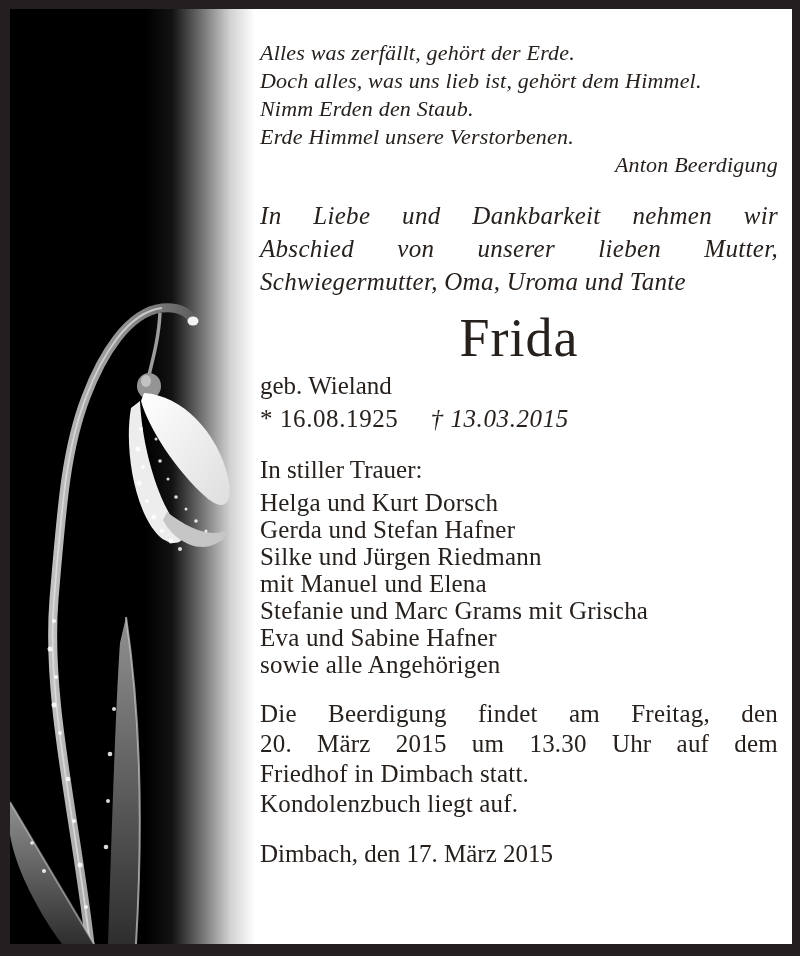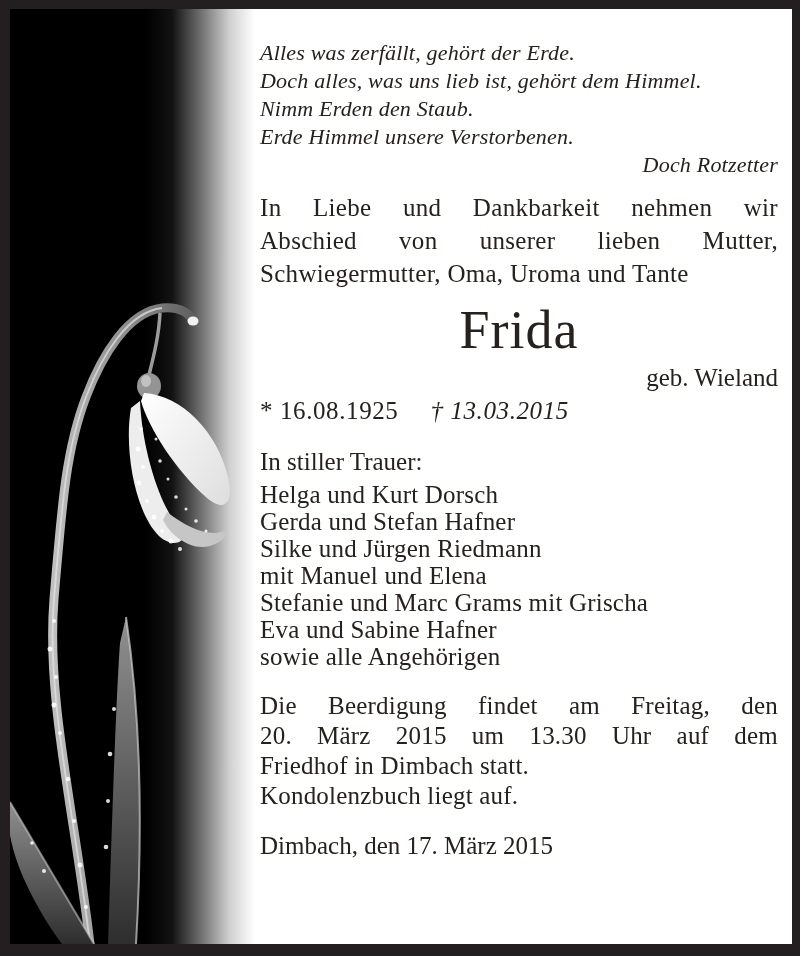--- a/index.html
+++ b/index.html
@@ -38,28 +38,28 @@
     position: absolute; top: 0; left: 250px; width: 518px;
     color: #27211e;
   }
   .poem {
     margin-top: 30px;
     font-style: italic;
     font-size: 22px; line-height: 28px;
     letter-spacing: 0.2px;
   }
   .poem-author { text-align: right; }
-  .intro { margin-top: 12px; font-size: 25px; line-height: 33px; letter-spacing: 0.3px; }
+  .intro { margin-top: 20px; font-size: 25px; line-height: 33px; letter-spacing: 0.3px; font-style: italic; }
   .just { text-align: justify; text-align-last: justify; }
   .name {
     margin: 14px 0 0 0;
     font-size: 54px; line-height: 53px;
     font-weight: normal; letter-spacing: 1px; text-align: center;
   }
-  .maiden { margin-top: 7px; font-size: 25px; line-height: 28px; text-align: right; }
+  .maiden { margin-top: 7px; font-size: 25px; line-height: 28px; }
   .dates  { margin-top: 5px; font-size: 25px; line-height: 28px; letter-spacing: 0.6px; }
   .dates .death-date { margin-left: 32px; font-style: italic; }
   .trauer-heading { margin-top: 23px; font-size: 25px; line-height: 28px; }
   .mourners { margin-top: 5px; font-size: 25px; line-height: 27px; letter-spacing: 0.2px; }
   .funeral { margin-top: 21px; font-size: 25px; line-height: 30px; letter-spacing: 0.2px; }
   .dateline { margin-top: 21px; font-size: 25px; line-height: 28px; font-family: Liberation Serif, serif; }
 </style>
 </head>
 <body>
 
@@ -139,21 +139,21 @@
       </svg>
     </div>
 
     <div class="content">
 
       <div class="poem">
         <div>Alles was zerfällt, gehört der Erde.</div>
         <div>Doch alles, was uns lieb ist, gehört dem Himmel.</div>
         <div>Nimm Erden den Staub.</div>
         <div>Erde Himmel unsere Verstorbenen.</div>
-        <div class="poem-author">Doch Rotzetter</div>
+        <div class="poem-author">Anton Beerdigung</div>
       </div>
 
       <div class="intro">
         <div class="just">In Liebe und Dankbarkeit nehmen wir</div>
         <div class="just">Abschied von unserer lieben Mutter,</div>
         <div>Schwiegermutter, Oma, Uroma und Tante</div>
       </div>
 
       <h1 class="name">
         <div>Frida</div>

